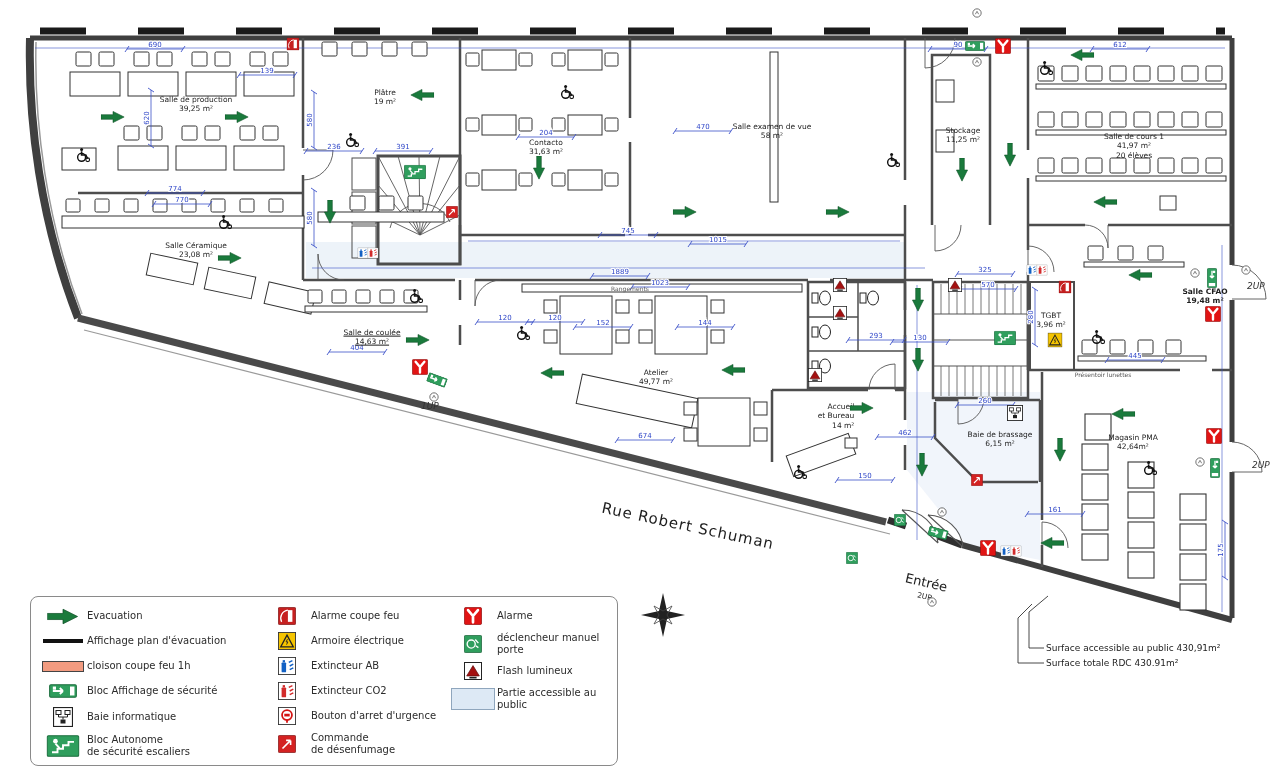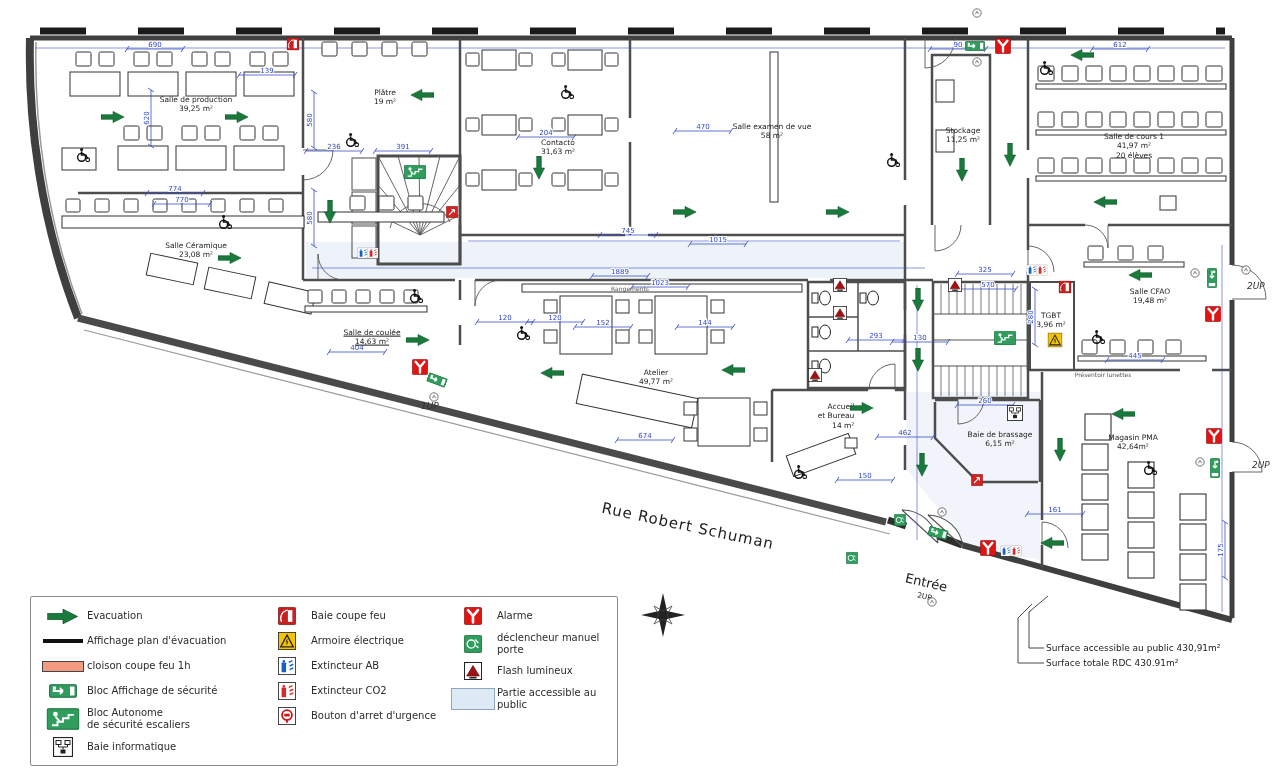--- a/index.html
+++ b/index.html
@@ -8,21 +8,21 @@
   #plan-svg{position:absolute;left:0;top:0;}
   #overlay{position:absolute;left:0;top:0;width:1280px;height:771px;pointer-events:none;}
   .room-label{position:absolute;transform:translate(-50%,-50%);text-align:center;
               font-size:7.5px;line-height:1.25;color:#1d1d1d;white-space:pre-line;}
   .small-label{position:absolute;transform:translate(-50%,-50%);font-size:6px;color:#555;white-space:nowrap;}
   .ann{position:absolute;color:#1c1c1c;white-space:nowrap;}
   .ic{position:absolute;transform:translate(-50%,-50%);line-height:0;}
   .up-lab{font-style:italic;color:#333;}
   
   #legend{position:absolute;left:30px;top:596px;width:586px;height:168px;background:#fff;
-          border:1.5px solid #8a8a8a;border-radius:2px;}
+          border:1.5px solid #8a8a8a;border-radius:8px;}
   .leg-col{position:absolute;top:10px;display:flex;flex-direction:column;}
   .leg-row{display:flex;align-items:center;margin-bottom:7px;min-height:18px;}
   .leg-ic{width:48px;display:flex;justify-content:center;align-items:center;flex:0 0 48px;line-height:0;}
   .leg-tx{font-size:10px;color:#2b2b2b;line-height:1.15;white-space:pre-line;}
   .sw-line{width:40px;height:4px;background:#111;}
   .sw-cloison{width:40px;height:9px;background:#f29b80;border:1px solid #444;}
   .sw-partie{width:42px;height:20px;background:#dde9f5;border:1px solid #8fa6bd;}
 </style>
 </head>
 <body>
@@ -560,30 +560,30 @@
     <div class="ann" style="left:905px;top:575px;font-size:13px;transform:rotate(13deg);">Entrée</div>
     <div class="ann" style="left:917px;top:592px;font-size:7.5px;transform:rotate(13deg);">2UP</div>
     <div class="ann" style="left:1046px;top:643px;font-size:9px;">Surface accessible au public 430,91m²</div>
     <div class="ann" style="left:1046px;top:658px;font-size:9px;">Surface totale RDC 430.91m²</div>
   <div class="room-label" style="left: 196px; top: 104px;">Salle de production
 39,25 m²</div>
       <div class="room-label" style="left: 196px; top: 250px;">Salle Céramique
 23,08 m²</div>
       <div class="room-label" style="left: 385px; top: 97px;">Plâtre
 19 m²</div>
-      <div class="room-label" style="left: 546px; top: 147px; margin-left: 12px;">Contacto
+      <div class="room-label" style="left: 546px; top: 147px;">Contacto
 31,63 m²</div>
       <div class="room-label" style="left: 772px; top: 131px;">Salle examen de vue
 58 m²</div>
       <div class="room-label" style="left: 963px; top: 135px;">Stockage
 11,25 m²</div>
       <div class="room-label" style="left: 1134px; top: 146px;">Salle de cours 1
 41,97 m²
 20 élèves</div>
-      <div class="room-label" style="left: 1150px; top: 296px;">Salle CFAO
+      <div class="room-label" style="left: 1205px; top: 296px; font-weight: bold;">Salle CFAO
 19,48 m²</div>
       <div class="room-label" style="left: 1051px; top: 320px;">TGBT
 3,96 m²</div>
       <div class="room-label" style="left: 372px; top: 337px; text-decoration: underline;">Salle de coulée
 14,63 m²</div>
       <div class="room-label" style="left: 656px; top: 377px;">Atelier
 49,77 m²</div>
       <div class="room-label" style="left: 836px; top: 416px; text-align: right;">Accueil
 et Bureau
 14 m²</div>
@@ -839,44 +839,44 @@
         <div class="leg-row">
           <div class="leg-ic">
             <svg width="30" height="14" viewBox="0 0 22 11">
               <use href="#i-baes" xlink:href="#i-baes"></use>
             </svg>
           </div>
           <div class="leg-tx">Bloc Affichage de sécurité</div>
         </div>
         <div class="leg-row">
           <div class="leg-ic">
+            <svg width="20" height="20" viewBox="0 0 20 20">
+              <use href="#i-baie" xlink:href="#i-baie"></use>
+            </svg>
+          </div>
+          <div class="leg-tx">Baie informatique</div>
+        </div>
+        <div class="leg-row">
+          <div class="leg-ic">
             <svg width="34" height="22" viewBox="0 0 24 16">
               <use href="#i-baes-st" xlink:href="#i-baes-st"></use>
             </svg>
           </div>
           <div class="leg-tx">Bloc Autonome
 de sécurité escaliers</div>
         </div>
-        <div class="leg-row">
-          <div class="leg-ic">
-            <svg width="20" height="20" viewBox="0 0 20 20">
-              <use href="#i-baie" xlink:href="#i-baie"></use>
-            </svg>
-          </div>
-          <div class="leg-tx">Baie informatique</div>
-        </div>
       </div>
       <div class="leg-col" style="left: 232px; width: 180px;">
         <div class="leg-row">
           <div class="leg-ic">
             <svg width="18" height="18" viewBox="0 0 20 20">
               <use href="#i-porte" xlink:href="#i-porte"></use>
             </svg>
           </div>
-          <div class="leg-tx">Baie coupe feu</div>
+          <div class="leg-tx">Alarme coupe feu</div>
         </div>
         <div class="leg-row">
           <div class="leg-ic">
             <svg width="18" height="18" viewBox="0 0 20 20">
               <use href="#i-armoire" xlink:href="#i-armoire"></use>
             </svg>
           </div>
           <div class="leg-tx">Armoire électrique</div>
         </div>
         <div class="leg-row">
@@ -895,20 +895,29 @@
           </div>
           <div class="leg-tx">Extincteur CO2</div>
         </div>
         <div class="leg-row">
           <div class="leg-ic">
             <svg width="18" height="18" viewBox="0 0 20 20">
               <use href="#i-bouton" xlink:href="#i-bouton"></use>
             </svg>
           </div>
           <div class="leg-tx">Bouton d'arret d'urgence</div>
+        </div>
+        <div class="leg-row">
+          <div class="leg-ic">
+            <svg width="18" height="18" viewBox="0 0 20 20">
+              <use href="#i-cmd" xlink:href="#i-cmd"></use>
+            </svg>
+          </div>
+          <div class="leg-tx">Commande
+de désenfumage</div>
         </div>
       </div>
       <div class="leg-col" style="left: 418px; width: 162px;">
         <div class="leg-row">
           <div class="leg-ic">
             <svg width="18" height="18" viewBox="0 0 20 20">
               <use href="#i-alarme" xlink:href="#i-alarme"></use>
             </svg>
           </div>
           <div class="leg-tx">Alarme</div>

